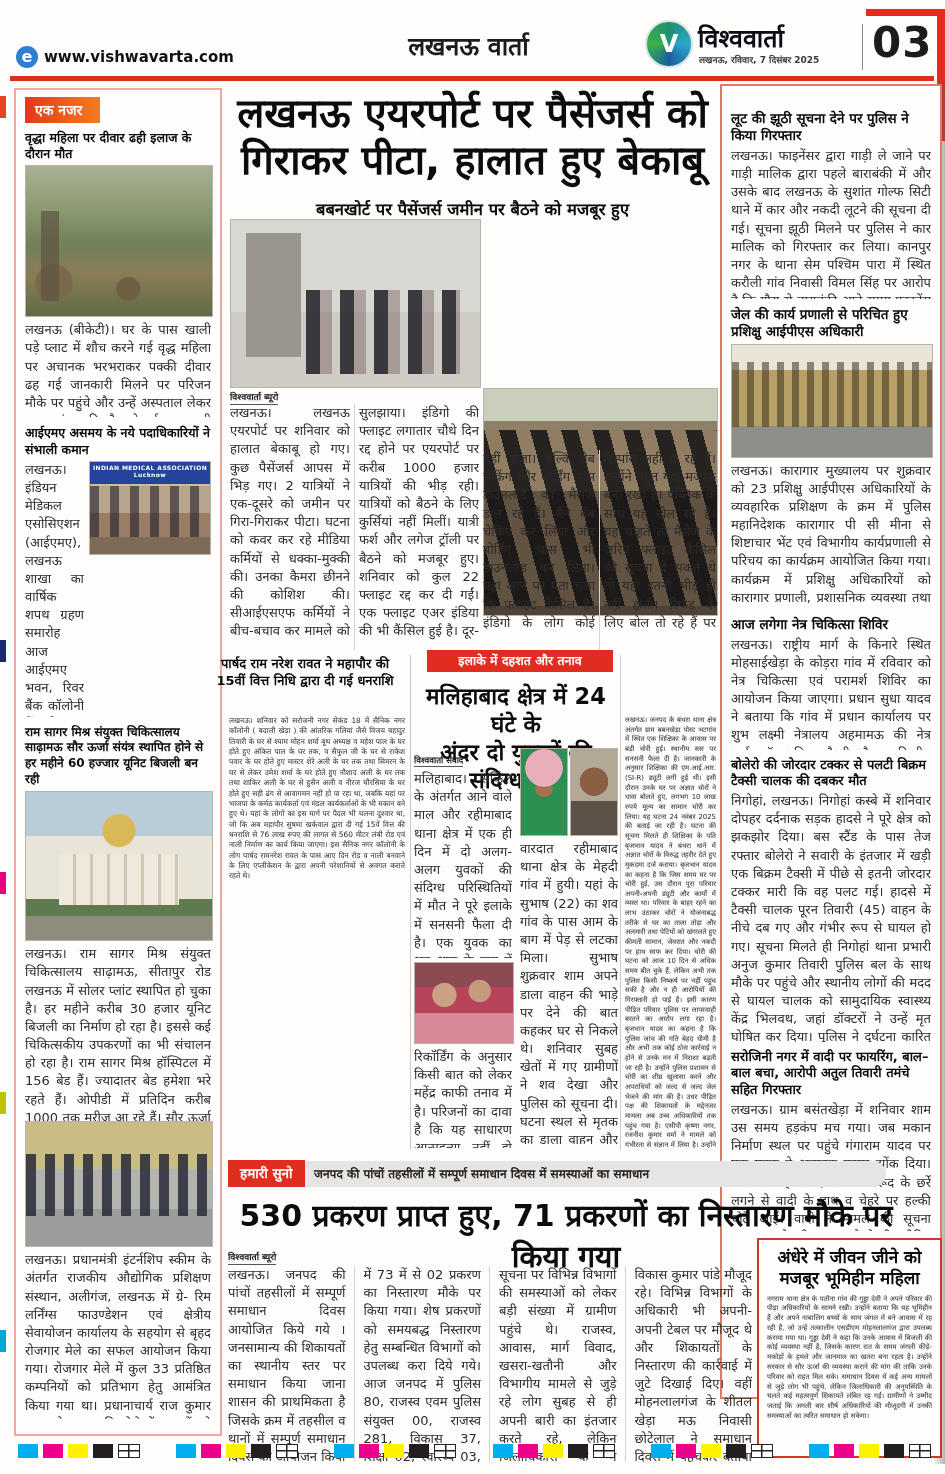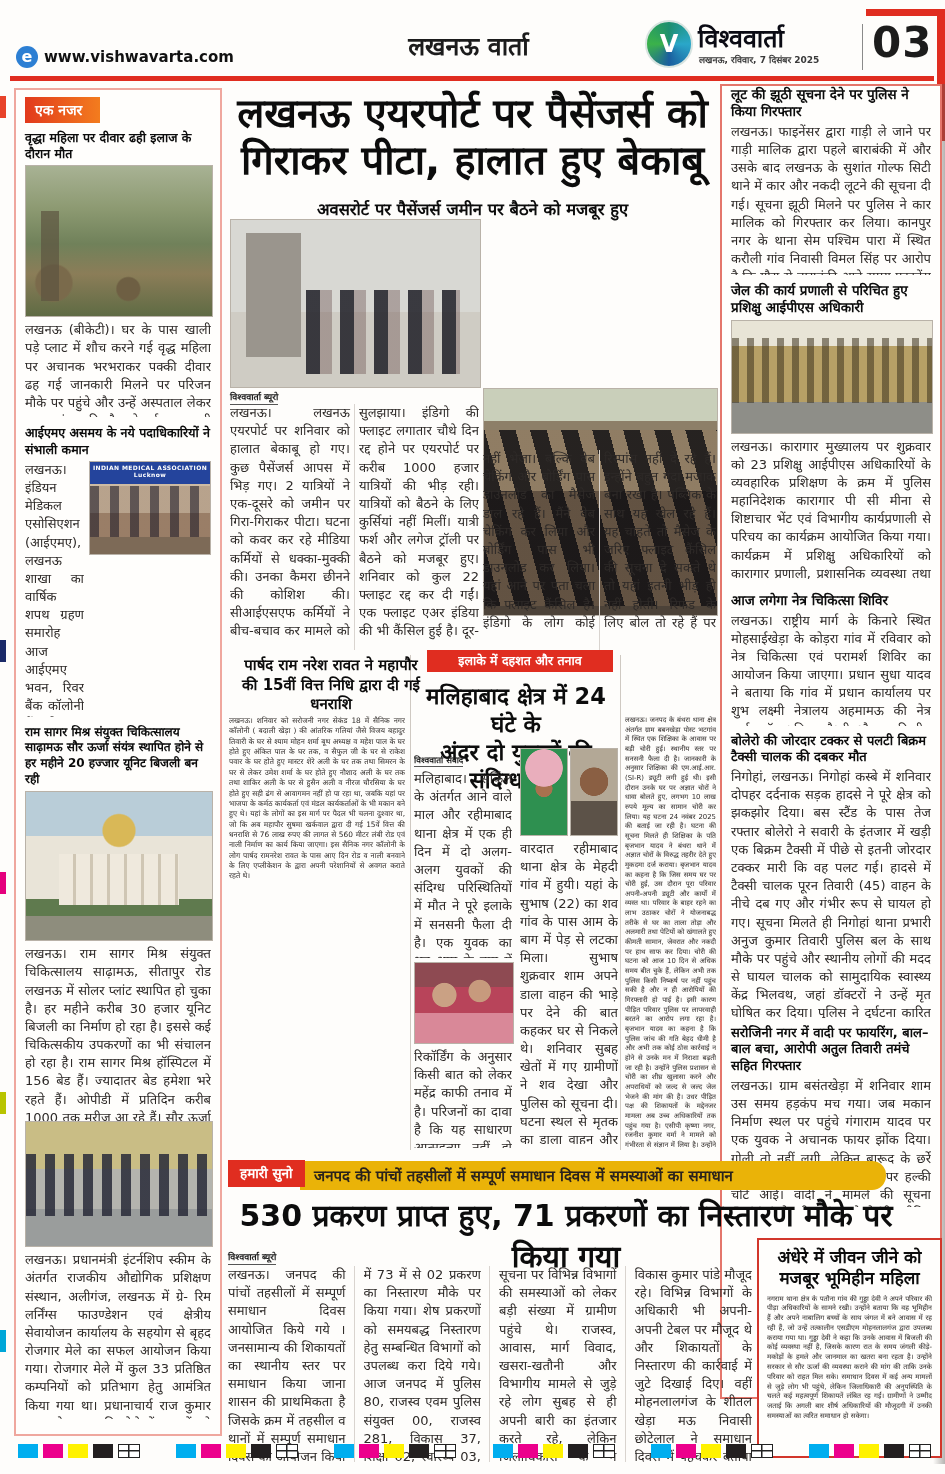--- a/index.html
+++ b/index.html
@@ -47,22 +47,22 @@
      linear-gradient(180deg,#b3a896 0 60%,#5c5248 60% 100%);}
   .ph-mourn{background:
      radial-gradient(circle at 30% 40%,#caa184 0 14%,transparent 15%),
      radial-gradient(circle at 66% 35%,#c79a7d 0 13%,transparent 14%),
      linear-gradient(180deg,#8e4a52 0 30%,#b8445a 30% 62%,#d98898 62% 100%);}
   
   .eknazar{display:inline-block;background:linear-gradient(90deg,#e23a1d,#f37c1e);color:#fff;
      font-weight:bold;font-size:14px;padding:3px 18px 4px 10px;}
   .kicker{background:#e02d20;color:#fff;font-weight:bold;font-size:12.5px;text-align:center;padding:2px 4px 3px;}
   .badge{background:#e02d20;color:#fff;font-weight:bold;font-size:13.5px;padding:4px 12px 5px;}
-  .pill{background:#eab308;border-radius:0 14px 14px 0;color:#2a221b;font-weight:bold;
-     font-size:15px;padding:4px 20px 5px 14px;}
+  .pill{background:#e5e5e5;border-radius:0 14px 14px 0;color:#2a221b;font-weight:bold;
+     font-size:12px;padding:4px 20px 5px 14px;}
   .byline{font-size:9px;font-weight:bold;border-bottom:1px solid #555;display:inline-block;padding-bottom:1px;}
   .colrule{width:1px;background:#cfc9c2;}
   .sq{width:20px;height:14px;display:inline-block;}
   .reg{width:22px;height:14px;display:inline-block;background:#fff;border:1.5px solid #222;box-sizing:border-box;
      background-image:linear-gradient(#222,#222),linear-gradient(#222,#222);
      background-size:100% 1.5px,1.5px 100%;background-position:center,center;background-repeat:no-repeat;}
   .marks{display:flex;justify-content:space-between;align-items:center;}
   .grp{display:flex;gap:5px;}
 </style>
 </head>
@@ -95,42 +95,42 @@
     <div class="hl" style="font-size:12.5px;margin:7px 0 4px;line-height:1.25;">वृद्धा महिला पर दीवार ढही इलाज के दौरान मौत</div>
     <div class="ph ph-wall" style="width:100%;height:150px;"></div>
     <div class="bt" style="height:96px;margin-top:4px;">लखनऊ (बीकेटी)। घर के पास खाली पड़े प्लाट में शौच करने गई वृद्ध महिला पर अचानक भरभराकर पक्की दीवार ढह गई जानकारी मिलने पर परिजन मौके पर पहुंचे और उन्हें अस्पताल लेकर गए जहां उनकी मौत हो गई। जानकारी के मुताबिक, बख्शी का तालाब थाना क्षेत्र के कठवारा गांव के पुरवा निवासी 90 वर्षीय वृद्धा सावित्री शुक्रवार की रात्रि करीब आठ बजे घर के पास ही अर्धनिर्मित खाली पड़े प्लाट में शौच करने गई थी। तभी घटिया निर्माण सामग्री से बनी बाउंड्रीवाल की दीवार उनके ऊपर भरभराकर गिर गई और वह बुरी तरह चोटिल हो गई। सूचना मिलने पर परिजन मौके पर पहुंचे और एम्बुलेंस की मदद से उन्हें सौ शैय्या अस्पताल ले गए। जहां हालत को गम्भीर देखते हुए उन्हें ट्रामा सेंटर रेफर कर दिया गया जहां उनकी मौत हो गई। प्रभारी निरीक्षक संजय सिंह ने बताया कि परिजनों की शिकायत के आधार पर आगे की कार्रवाई की जाएगी।</div>
     <div class="hl" style="font-size:12.5px;margin:8px 0 3px;line-height:1.3;">आईएमए असमय के नये पदाधिकारियों ने संभाली कमान</div>
     <div style="height:256px;overflow:hidden;">
       <div class="ph ph-ima" style="float:right;width:120px;height:92px;margin:0 0 3px 5px;">
         <div class="strip">INDIAN MEDICAL ASSOCIATION Lucknow</div>
       </div>
       <div class="bt">लखनऊ। इंडियन मेडिकल एसोसिएशन (आईएमए), लखनऊ शाखा का वार्षिक शपथ ग्रहण समारोह आज आईएमए भवन, रिवर बैंक कॉलोनी में गरिमामय वातावरण में संपन्न हुआ। सत्र 2025–26 के नवनिर्वाचित पदाधिकारियों ने औपचारिक रूप से अपनी जिम्मेदारियां ग्रहण कीं। विगत 21 वर्ष से रिक्त पड़े सचिव के पद को इस वर्ष डॉ. श्वेता श्रीवास्तव ने सुशोभित किया, जबकि डॉ. मनोज कुमार अस्थाना ने अध्यक्ष पद की शपथ ली। मुख्य अतिथि मा. विधायक डॉ. नीरज बोरा, पूर्व अध्यक्ष, आईएमए लखनऊ ने चिकित्सक समुदाय की भूमिका, संवेदनशीलता और स्वास्थ्य सेवाओं के मानकों को उन्नत करने की आवश्यकता पर बल दिया। उन्होंने नवगठित टीम को शुभकामनाएं देते हुए विश्वास व्यक्त किया कि आईएमए लखनऊ नई ऊर्जा और प्रतिबद्धता के साथ स्वास्थ्य सेवाओं में उत्कृष्टता की ओर बढ़ेगा। विशिष्ट अतिथि डॉ. नरेंद्र अग्रवाल एवं डॉ. एन. बी. सिंह ने आईएमए की सामाजिक और चिकित्सकीय जिम्मेदारियों पर प्रकाश डालते हुए कहा कि संगठन की सक्रिय भूमिका जनस्वास्थ्य सुधार में अत्यंत महत्वपूर्ण है। सत्र 2024–25 की अध्यक्ष डॉ. सरिता सिंह और सचिव डॉ. संजय सक्सेना ने अपने संबोधन में बताया कि आने वाले वर्ष में आईएमए लखनऊ जनस्वास्थ्य जागरूकता, चिकित्सकों की समस्याओं के समाधान और सामुदायिक कार्यक्रमों के विस्तार पर विशेष ध्यान देगा। नवनिर्वाचित अध्यक्ष डॉ. मनोज कुमार अस्थाना और सचिव डॉ. श्वेता श्रीवास्तव ने सभी सदस्यों से अपील की कि वे चिकित्सा समुदाय के सशक्तिकरण और समाज हित के उद्देश्यों को आगे बढ़ाने के लिए आईएमए के साथ सक्रिय सहयोग बनाए रखें। उन्होंने आश्वस्त किया कि नई टीम पारदर्शिता, समर्पण और सेवा भावना के साथ कार्य करेगी। कार्यक्रम का समापन धन्यवाद प्रस्ताव के साथ हुआ।</div>
     </div>
-    <div class="hl" style="font-size:12px;margin:8px 0 4px;line-height:1.3;">राम सागर मिश्र संयुक्त चिकित्सालय साढ़ामऊ सौर ऊर्जा संयंत्र स्थापित होने से हर महीने 20 हज्जार यूनिट बिजली बन रही</div>
+    <div class="hl" style="font-size:12px;margin:8px 0 4px;line-height:1.3;">राम सागर मिश्र संयुक्त चिकित्सालय साढ़ामऊ सौर ऊर्जा संयंत्र स्थापित होने से हर महीने 60 हज्जार यूनिट बिजली बन रही</div>
     <div class="ph ph-hospital" style="width:100%;height:148px;"></div>
     <div class="bt" style="height:176px;margin-top:4px;">लखनऊ। राम सागर मिश्र संयुक्त चिकित्सालय साढ़ामऊ, सीतापुर रोड लखनऊ में सोलर प्लांट स्थापित हो चुका है। हर महीने करीब 30 हजार यूनिट बिजली का निर्माण हो रहा है। इससे कई चिकित्सकीय उपकरणों का भी संचालन हो रहा है। राम सागर मिश्र हॉस्पिटल में 156 बेड हैं। ज्यादातर बेड हमेशा भरे रहते हैं। ओपीडी में प्रतिदिन करीब 1000 तक मरीज आ रहे हैं। सौर ऊर्जा संयंत्र स्थापित करने के लिए सरकार ने अहम कदम उठाया है। हॉस्पिटल को सोलर प्लांट से लैस किया गया है। हॉस्पिटल के सीएमएस डॉ. वीके शर्मा ने बताया कि स्वास्थ्य महानिदेशालय और ओरिएम पावर प्राइवेट लिमिटेड के बीच करार हुआ है। इसके तहत प्रदेश के 103 चिकित्सालयों ने इस वित्तीय वर्ष 2025–26 में सोलर प्लांट से लैस किया जा रहा है। उन्होंने बताया कि राम सागर मिश्र हॉस्पिटल में 280 किलोवाट का सोलर प्लांट स्थापित किया गया है। जो कि ट्रायल पर चल रहा है। कम्पनी प्रतिनिधि सीनियर वाइस प्रेसीडेंट अरूणा सिंह ने बताया कि सरकार से अनुबंध के अनुसार सोलर प्लांट लगाए जा रहे हैं। कंपनी सोलर प्लांट की 25 वर्ष देख भाल करेगी। जिसके क्रम में उत्पादन होने वाले विद्युत का प्रति यूनिट 4.85 पैसे के दर से सरकार द्वारा भुगतान किया जायेगा। इसके अतिरिक्त कोई भी धनराशि सरकार से नहीं ली जाएगी। न ही अन्य कोई खर्च है। डॉ. वीके शर्मा ने बताया कि हॉस्पिटल में सोलर प्लांट से हर महीने 30 हजार यूनिट बिजली का उत्पादन हो रहा है। हॉस्पिटल के बिजली बिल में करीब एक लाख रुपये की बचत हो रही है। सोलर प्लांट की वजह से 104 टन कार्बन उत्सर्जन में कमी हो रही है। जिससे पर्यावरण को काफी फायदा हो रहा है। उन्होंने बताया कि कई उपकरण भी सोलर प्लांट से तैयार बिजली से चल रहे हैं।</div>
     <div class="ph ph-jobfair" style="width:100%;height:124px;"></div>
     <div class="bt" style="height:168px;margin-top:4px;">लखनऊ। प्रधानमंत्री इंटर्नशिप स्कीम के अंतर्गत राजकीय औद्योगिक प्रशिक्षण संस्थान, अलीगंज, लखनऊ में ग्रे- रिम लर्निंग्स फाउण्डेशन एवं क्षेत्रीय सेवायोजन कार्यालय के सहयोग से बृहद रोजगार मेले का सफल आयोजन किया गया। रोजगार मेले में कुल 33 प्रतिष्ठित कम्पनियों को प्रतिभाग हेतु आमंत्रित किया गया था। प्रधानाचार्य राज कुमार यादव ने बताया कि मेले में युवाओं को अधिकतम रोजगार अवसर उपलब्ध कराने के उद्देश्य से विभिन्न क्षेत्रों की प्रमुख कम्पनियों को शामिल किया गया। उन्होंने कहा कि यह मेला प्रधानमंत्री इंटर्नशिप स्कीम के क्रियान्वयन को गति देने और प्रशिक्षित युवाओं को उद्योगों से जोड़ने की दिशा में एक महत्वपूर्ण पहल है। ट्रेनिंग, काउंसलिंग एवं प्लेसमेंट अधिकारी एम. ए. खाँ ने जानकारी दी कि रोजगार मेले में कुल 605 अभ्यर्थियों ने प्रतिभाग किया, जिनमें से 476 अभ्यर्थियों का विभिन्न कम्पनियों द्वारा चयन किया गया। चयनित अभ्यर्थियों को 10,000 रुपये से 27,000 रुपये प्रतिमाह तक वेतन तथा अन्य सुविधाएं प्रदान की जाएंगी। उन्होंने बताया कि उच्च संख्या में चयन इस मेले की सफलता को दर्शाता है। रोजगार मेले को सफल बनाने में ग्रे- रिम लर्निंग्स फाउण्डेशन एवं क्षेत्रीय सेवायोजन कार्यालय का विशेष योगदान रहा, जिनके सहयोग से अभ्यर्थियों को रोजगार उपलब्ध कराने की प्रक्रिया सुगम और प्रभावी बनी।</div>
   </div>
 
   <div class="abs ctr hl" style="left:229px;top:90px;width:487px;font-size:40px;line-height:1.17;">
     <div>लखनऊ एयरपोर्ट पर पैसेंजर्स को</div>
     <div>गिराकर पीटा, हालात हुए बेकाबू</div>
   </div>
-  <div class="abs ctr hl" style="left:229px;top:197px;width:487px;font-size:16.5px;">अवसरोर्ट पर पैसेंजर्स जमीन पर बैठने को मजबूर हुए</div>
+  <div class="abs ctr hl" style="left:229px;top:197px;width:487px;font-size:16.5px;">बबनखोर्ट पर पैसेंजर्स जमीन पर बैठने को मजबूर हुए</div>
   <div class="abs ph ph-airL" style="left:230px;top:219px;width:249px;height:167px;"></div>
   <div class="abs ph ph-airR" style="left:483px;top:219px;width:233px;height:226px;"></div>
   <div class="abs byline" style="left:230px;top:390px;">विश्ववार्ता ब्यूरो</div>
   <div class="abs bt c2" style="left:230px;top:404px;width:249px;height:246px;">लखनऊ। लखनऊ एयरपोर्ट पर शनिवार को हालात बेकाबू हो गए। कुछ पैसेंजर्स आपस में भिड़ गए। 2 यात्रियों ने एक-दूसरे को जमीन पर गिरा-गिराकर पीटा। घटना को कवर कर रहे मीडिया कर्मियों से धक्का-मुक्की की। उनका कैमरा छीनने की कोशिश की। सीआईएसएफ कर्मियों ने बीच-बचाव कर मामले को सुलझाया। इंडिगो की फ्लाइट लगातार चौथे दिन रद्द होने पर एयरपोर्ट पर करीब 1000 हजार यात्रियों की भीड़ रही। यात्रियों को बैठने के लिए कुर्सियां नहीं मिलीं। यात्री फर्श और लगेज ट्रॉली पर बैठने को मजबूर हुए। शनिवार को कुल 22 फ्लाइट रद्द कर दी गईं। एक फ्लाइट एअर इंडिया की भी कैंसिल हुई है। दूर-दूर से आए यात्री 4 दिन से लखनऊ के होटलों में ठहरे हुए हैं। आज फिर यात्रियों में आक्रोश दिखा। एक यात्री लखनऊ शादी में शामिल होने दिल्ली से आया है। उसका लगेज इंडिगो प्रशासन ने रखवा लिया है। 3 दिन से अपने सामान का इंतजार कर रहा यात्री झल्ला उठा। उसने कहा- इंडिगो वाले सामने मिल जाएं तो झापड़ मार दूं। बिना अच्छे कपड़े के शादी में शामिल हो रहे हैं। आज किसी को 7 तो किसी को 8 दिसंबर के टिकट दिए गए हैं। दोपहर बाद एयरपोर्ट पर यात्रियों की भीड़ बढ़ गई। कई यात्री अपने टिकट का रिफंड मांगने लगे जिससे उनकी गार्डों से बहस भी हो गई। एयरपोर्ट सूत्रों के मुताबिक, इंडिगो एयरलाइंस परिचालन सामान्य करने का प्रयास कर रही है, लेकिन स्थिति अभी पूरी तरह से सुधरी नहीं है। यात्रियों से अपील की गई है कि वे यात्रा से पहले अपनी उड़ान की स्थिति ऑनलाइन जांच लें, ताकि किसी भी असुविधा से बचा जा सके। एयरपोर्ट पर पैसेंजर्स की भीड़ अधिक है। पैसेंजर फर्श और लगेज ट्रॉली पर बैठने को मजबूर हुए। महिला पैसेंजर्स को अधिक दिक्कत हुईं। एयरपोर्ट पर पैसेंजर ने कहा- मेरी पहले से बुकिंग थी। यहां आने के बाद बता रहे हैं कि फ्लाइट कैंसिल है। इसके लिए मोबाइल पर कैंसिलेशन का कोई मैसेज</div>
   <div class="abs bt c2" style="left:483px;top:450px;width:233px;height:200px;">नहीं भेजा। बल्कि वेब चेकिंग और बोर्डिंग पास डाउनलोड का मैसेज डाल रहे हैं। मैंने वेब चेकिंग कर लिया और बोर्डिंग पास भी डाउनलोड कर लिया। यहां आने पर पता चला कि फ्लाइट कैंसिल है। इंडिगो के लोग कोई रिस्पांस नहीं दे रहे हैं। इन्होंने बहुत गंदा मजाक बना रखा है। पब्लिक के साथ यह खेल रहे हैं। यह चाहते तो मैसेज के जरिए फ्लाइट कैंसिल की सूचना दे सकते थे तो यहां इतनी भीड़ ही नहीं होती। रिफंड के लिए बोल तो रहे हैं पर दे नहीं रहे हैं। सभी को बेवकूफ बना रहे हैं। बिहार के सीवान से आए रंजीत कुमार गुप्ता ने बताया - मुझे लखनऊ से बेंगलुरु और बेंगलुरु से रियाद जाना था। उसके लिए लखनऊ से इंडिगो फ्लाइट की टिकट बुक की थी। आज मुझे जाना था, लेकिन जब यहां आए तो काउंटर पर बताया गया कि फ्लाइट कैंसिल है। इसके बारे में हमें कोई मैसेज नहीं भेजा गया और न ही पहले से कोई ऑनलाइन सूचना दी गई। अब टिकट के पैसे भी नहीं वापस कर रहे हैं। सिर्फ एक कागज पर जरा सा लिख दिया है। कोई रसीद नहीं दी। बता रहे हैं कि बाद में पैसा मिल जाएगा। मेरा वीजा 8 दिसंबर तक है। अगर 8 दिसंबर तक मैं नहीं पहुंचा तो मेरा दो ढाई लाख रुपए का नुकसान हो जाएगा। इसलिए अब रुककर किसी दूसरी फ्लाइट की टिकट बुक करा कर जाना पड़ेगा। इससे मेरा बहुत नुकसान होगा।</div>
 
   <div class="abs colrule" style="left:410px;top:655px;height:495px;"></div>
   <div class="abs colrule" style="left:620px;top:655px;height:495px;"></div>
 
-  <div class="abs ctr hl" style="left:242px;top:656px;width:178px;font-size:15px;line-height:1.3;">पार्षद राम नरेश रावत ने महापौर की 15वीं वित्त निधि द्वारा दी गई धनराशि</div>
+  <div class="abs ctr hl" style="left:216px;top:656px;width:178px;font-size:13px;line-height:1.3;">पार्षद राम नरेश रावत ने महापौर की 15वीं वित्त निधि द्वारा दी गई धनराशि</div>
   <div class="abs bt" style="left:229px;top:716px;width:176px;height:432px;font-size:7.4px;">लखनऊ। शनिवार को सरोजनी नगर सेकंड 18 में सैनिक नगर कॉलोनी ( बदाली खेड़ा ) की आंतरिक गलियां जैसे विजय बहादुर तिवारी के घर से श्याम मोहन शर्मा बूथ अध्यक्ष व महेश पाल के घर होते हुए अंकित पाल के घर तक, व सैफुल जी के घर से राकेश पवार के घर होते हुए मास्टर शेरे अली के घर तक तथा सिमरन के घर से लेकर उमेश शर्मा के घर होते हुए नौशाद अली के घर तक तथा शाकिर अली के घर से हुसैन अली व नीरज चौरसिया के घर होते हुए सही ढंग से आवागमन नहीं हो पा रहा था, जबकि यहां पर भाजपा के कर्मठ कार्यकर्ता एवं मंडल कार्यकर्ताओं के भी मकान बने हुए थे। यहां के लोगों का इस मार्ग पर पैदल भी चलना दुश्वार था, जो कि अब महापौर सुषमा खर्कवाल द्वारा दी गई 15वें वित्त की धनराशि से 76 लाख रुपए की लागत से 560 मीटर लंबी रोड एवं नाली निर्माण का कार्य किया जाएगा। इस सैनिक नगर कॉलोनी के लोग पार्षद रामनरेश रावत के पास आए दिन रोड व नाली बनवाने के लिए एप्लीकेशन के द्वारा अपनी परेशानियों से अवगत कराते रहते थे।</div>
 
   <div class="abs kicker" style="left:427px;top:650px;width:178px;">इलाके में दहशत और तनाव</div>
   <div class="abs ctr hl" style="left:414px;top:682px;width:204px;font-size:22.5px;line-height:1.25;">
     <div>मलिहाबाद क्षेत्र में 24 घंटे के</div>
     <div>अंदर दो युवकों की संदिग्ध मौतें</div>
   </div>
   <div class="abs" style="left:414px;top:748px;width:204px;height:400px;display:flex;gap:8px;overflow:hidden;">
     <div style="width:98px;">
       <div class="byline" style="font-size:8.5px;">विश्ववार्ता संवाद</div>
@@ -142,21 +142,21 @@
       <div style="display:flex;gap:2px;">
         <div class="ph ph-turban" style="width:48px;height:86px;"></div>
         <div class="ph ph-young" style="width:48px;height:86px;"></div>
       </div>
       <div class="bt" style="height:304px;margin-top:4px;">वारदात रहीमाबाद थाना क्षेत्र के मेहदी गांव में हुयी। यहां के सुभाष (22) का शव गांव के पास आम के बाग में पेड़ से लटका मिला। सुभाष शुक्रवार शाम अपने डाला वाहन की भाड़े पर देने की बात कहकर घर से निकले थे। शनिवार सुबह खेतों में गए ग्रामीणों ने शव देखा और पुलिस को सूचना दी। घटना स्थल से मृतक का डाला वाहन और शराब का एक पाउच बरामद हुआ है। रहीमाबाद थाना प्रभारी अरुण कुमार त्रिपाठी ने बताया, प्रथम दृष्टया फांसी लगाकर आत्महत्या का मामला लग रहा है, लेकिन पोस्टमॉर्टम रिपोर्ट का इंतजार है। सभी बिंदुओं पर जांच की जा रही है। एक दिन में दो मौतें होने की वजह से इलाके में दहशत का माहौल है। दोनों थाना क्षेत्र की सीमाएं आपस में सटी हैं और दोनों शव आम के बागों में ही मिले हैं। महज 24 घंटे के अंदर दो युवकों की मौत से पूरे मलिहाबाद सर्किल में अफरा-तफरी मच गई है। ग्रामीणों में तरह-तरह की चर्चाएं हैं।</div>
     </div>
   </div>
 
   <div class="abs bt" style="left:625px;top:716px;width:91px;height:432px;font-size:6.9px;">लखनऊ। जनपद के बंथरा थाना क्षेत्र अंतर्गत ग्राम बबनखेड़ा पोस्ट भटगांव में स्थित एक शिक्षिका के आवास पर बड़ी चोरी हुई। स्थानीय स्तर पर सनसनी फैला दी है। जानकारी के अनुसार शिक्षिका की एम.आई.आर. (SI-R) ड्यूटी लगी हुई थी। इसी दौरान उनके घर पर अज्ञात चोरों ने धावा बोलते हुए, लगभग 10 लाख रुपये मूल्य का सामान चोरी कर लिया। यह घटना 24 नवंबर 2025 की बताई जा रही है। घटना की सूचना मिलते ही शिक्षिका के पति बृजभान यादव ने बंथरा थाने में अज्ञात चोरों के विरुद्ध तहरीर देते हुए मुकदमा दर्ज कराया। बृजभान यादव का कहना है कि जिस समय घर पर चोरी हुई, उस दौरान पूरा परिवार अपनी-अपनी ड्यूटी और कार्यों में व्यस्त था। परिवार के बाहर रहने का लाभ उठाकर चोरों ने योजनाबद्ध तरीके से घर का ताला तोड़ा और अलमारी तथा पेटियों को खंगालते हुए कीमती सामान, जेवरात और नकदी पर हाथ साफ कर दिया। चोरी की घटना को आज 10 दिन से अधिक समय बीत चुके हैं, लेकिन अभी तक पुलिस किसी निष्कर्ष पर नहीं पहुंच सकी है और न ही आरोपियों की गिरफ्तारी हो पाई है। इसी कारण पीड़ित परिवार पुलिस पर लापरवाही बरतने का आरोप लगा रहा है। बृजभान यादव का कहना है कि पुलिस जांच की गति बेहद धीमी है और अभी तक कोई ठोस कार्रवाई न होने से उनके मन में निराशा बढ़ती जा रही है। उन्होंने पुलिस प्रशासन से चोरी का शीघ्र खुलासा करने और अपराधियों को जल्द से जल्द जेल भेजने की मांग की है। उधर पीड़ित पक्ष की शिकायतों के मद्देनजर मामला अब उच्च अधिकारियों तक पहुंच गया है। एसीपी कृष्णा नगर, रजनीश कुमार वर्मा ने मामले को गंभीरता से संज्ञान में लिया है। उन्होंने संबंधित हल्का दरोगा रणवीर सिंह को कड़े निर्देश दिए हैं कि ग्राम बबनखेड़ा में हुई इस बड़ी चोरी का</div>
 
-  <div class="abs" style="left:720px;top:84px;width:222px;height:1315px;border:2px solid #e4766b;padding:0 9px;box-sizing:border-box;overflow:hidden;background:#fffefc;">
+  <div class="abs" style="left:720px;top:84px;width:222px;height:1315px;border:2px solid #e4766b;padding:24px 9px;box-sizing:border-box;overflow:hidden;background:#fffefc;">
     <div class="hl" style="font-size:13.5px;line-height:1.25;margin-bottom:3px;">लूट की झूठी सूचना देने पर पुलिस ने किया गिरफ्तार</div>
     <div class="bt" style="height:152px;">लखनऊ। फाइनेंसर द्वारा गाड़ी ले जाने पर गाड़ी मालिक द्वारा पहले बाराबंकी में और उसके बाद लखनऊ के सुशांत गोल्फ सिटी थाने में कार और नकदी लूटने की सूचना दी गई। सूचना झूठी मिलने पर पुलिस ने कार मालिक को गिरफ्तार कर लिया। कानपुर नगर के थाना सेम पश्चिम पारा में स्थित करौली गांव निवासी विमल सिंह पर आरोप है कि गौरा से बाराबंकी आते समय फाइनेंस कराई गई कार को फाइनेंसर द्वारा रोक कर थाने चलने की बात कही गई तो विमल के मित्र ने पुलिस को सूचना दे दिया कि हुंडई कार और 40 हजार रुपए की लूट हो गई है। बताया गया कि फाइनेंसर ने भी शहर कोतवाली में जाकर सूचना दिया तो विमल को थाने बुलाया गया लेकिन वह थाने नहीं गए और लखनऊ आकर सुशांत गोल्फ सिटी थाना क्षेत्र में कार और 23 हजार रुपए लूटने की सूचना डायल 112 पर फिर दे दी। जांच के दौरान पता चला कि बाराबंकी और लखनऊ ने विमल की कार लूटे जाने की फर्जी सूचना दी गई जो अपराध है। सुशांत सिटी पुलिस ने विमल सिंह पर झूठी सूचना देने का मुकदमा दर्ज कर गिरफ्तार कर न्यायालय को आख्या भेज दिया। इस तरह से लूट की झूठी सूचना देना विमल सिंह 25 वर्ष पर भारी पड़ गया।</div>
     <div class="hl" style="font-size:13.5px;line-height:1.25;margin:7px 0 4px;">जेल की कार्य प्रणाली से परिचित हुए प्रशिक्षु आईपीएस अधिकारी</div>
     <div class="ph ph-police" style="width:100%;height:112px;"></div>
     <div class="bt" style="height:146px;margin-top:4px;">लखनऊ। कारागार मुख्यालय पर शुक्रवार को 23 प्रशिक्षु आईपीएस अधिकारियों के व्यवहारिक प्रशिक्षण के क्रम में पुलिस महानिदेशक कारागार पी सी मीना से शिष्टाचार भेंट एवं विभागीय कार्यप्रणाली से परिचय का कार्यक्रम आयोजित किया गया। कार्यक्रम में प्रशिक्षु अधिकारियों को कारागार प्रणाली, प्रशासनिक व्यवस्था तथा विभागीय कार्य की विस्तृत जानकारी दी गई। कारागार प्रशासन एवं सुधार सेवाएं मुख्यालय पर भारतीय पुलिस सेवा के 23 प्रशिक्षु अधिकारियों ने कारागार संकुलालय एवं बंदियों द्वारा निर्मित उत्पादों वन जेल वन प्रोडक्ट गैलरी का भ्रमण किया। गैलरी में कारागार संबंधी काफी कुछ देखने को मिला। उनको कारागार मुख्यालय में स्थापित सुपर वीडियो वॉल के बारे में भी जानकारी दी गई। इस अवसर पर अपर महानिरीक्षक कारागार धर्मेंद्र सिंह, पुलिस उपमहानिरीक्षक कारागार प्रदीप गुप्ता, सुभाष चंद्र शाक्य, डॉ रामधनी, पी एन पांडेय और वित्त नियंत्रक मोहम्मद आबिद अली अंसारी सहित अन्य अधिकारी एवं कर्मचारी उपस्थित रहे।</div>
     <div class="hl" style="font-size:13.5px;margin:7px 0 3px;">आज लगेगा नेत्र चिकित्सा शिविर</div>
     <div class="bt" style="height:114px;">लखनऊ। राष्ट्रीय मार्ग के किनारे स्थित मोहसाईखेड़ा के कोड़रा गांव में रविवार को नेत्र चिकित्सा एवं परामर्श शिविर का आयोजन किया जाएगा। प्रधान सुधा यादव ने बताया कि गांव में प्रधान कार्यालय पर शुभ लक्ष्मी नेत्रालय अहमामऊ की नेत्र सर्जन डॉ मधुमिता चौधरी और उनकी टीम द्वारा नेत्रों की जांच कर दवाएं दी जाएंगी। प्रधान प्रतिनिधि दिनेश प्रधान ने बताया कि सात दिसंबर को कोड़रा गांव में स्थित प्रधान कार्यालय में लगने वाले शिविर में नेत्रों की जांच कर मुफ्त दवा दी जाएगी। जरूरतमंदों को काले चश्मे भी उपलब्ध कराए जाएंगे। बताया कि कुशल नेत्र चिकित्सक डॉ मधुमिता चौधरी से नेत्र संबंधी किसी भी परेशानी पर मुफ्त परामर्श लिया जा सकेगा। शिविर में आने वाले मरीजों के लिए अस्पताल में मशीनों द्वारा भी मुफ्त जांच की सुविधा दी जाएगी।</div>
     <div class="hl" style="font-size:13px;line-height:1.25;margin:7px 0 3px;">बोलेरो की जोरदार टक्कर से पलटी बिक्रम टैक्सी चालक की दबकर मौत</div>
     <div class="bt" style="height:250px;">निगोहां, लखनऊ। निगोहां कस्बे में शनिवार दोपहर दर्दनाक सड़क हादसे ने पूरे क्षेत्र को झकझोर दिया। बस स्टैंड के पास तेज रफ्तार बोलेरो ने सवारी के इंतजार में खड़ी एक बिक्रम टैक्सी में पीछे से इतनी जोरदार टक्कर मारी कि वह पलट गई। हादसे में टैक्सी चालक पूरन तिवारी (45) वाहन के नीचे दब गए और गंभीर रूप से घायल हो गए। सूचना मिलते ही निगोहां थाना प्रभारी अनुज कुमार तिवारी पुलिस बल के साथ मौके पर पहुंचे और स्थानीय लोगों की मदद से घायल चालक को सामुदायिक स्वास्थ्य केंद्र भिलवथ, जहां डॉक्टरों ने उन्हें मृत घोषित कर दिया। पुलिस ने दुर्घटना कारित बोलेरो को कब्जे में लेकर उसके चालक को हिरासत में ले लिया है। निगोहां थाना क्षेत्र के दहिना गांव निवासी पूरन तिवारी अपने परिवार का भरण–पोषण बिक्रम टैक्सी चलाकर करते थे। उनकी मौत की खबर पर पहुंचते ही चीख-पुकार मच गई। पत्नी लक्ष्मी तिवारी व उनकी चार बेटियों—शोभा, संजना, ऋचा और अदिति—का रो-रोकर बुरा हाल है। ग्रामीणों ने बताया कि पूरन मेहनती और शांत स्वभाव के थे, उनकी असमय मौत ने पूरे गांव को गहरे सदमे में डाल दिया है। स्थानीय लोगों ने बताया कि निगोहां स्टेशन मोड़ के पास बने कट से होकर प्रतिदिन सैकड़ों वाहन उल्टी दिशा में निकलते हैं। बेनीगंज समेत आसपास के करीब दो दर्जन गांवों की आवाजाही इसी मार्ग से होती है। उल्टी दिशा में चलने की वजह से यहां अक्सर दुर्घटनाएं होती रहती हैं, लेकिन अब तक किसी स्तर पर प्रभावी रोकथाम नहीं हो सकी है। ग्रामीणों ने प्रशासन से मांग की है कि कट पर बैरिकेडिंग, साइनबोर्ड और नियमित पुलिसिंग की व्यवस्था की जाए, ताकि भविष्य में ऐसे हादसों को रोका जा सके। पुलिस का कहना है कि मामले की जांच की जा रही है और आगे की विधिक कार्रवाई की जा रही है।</div>
     <div class="hl" style="font-size:13px;line-height:1.25;margin:7px 0 3px;">सरोजिनी नगर में वादी पर फायरिंग, बाल–बाल बचा, आरोपी अतुल तिवारी तमंचे सहित गिरफ्तार</div>

